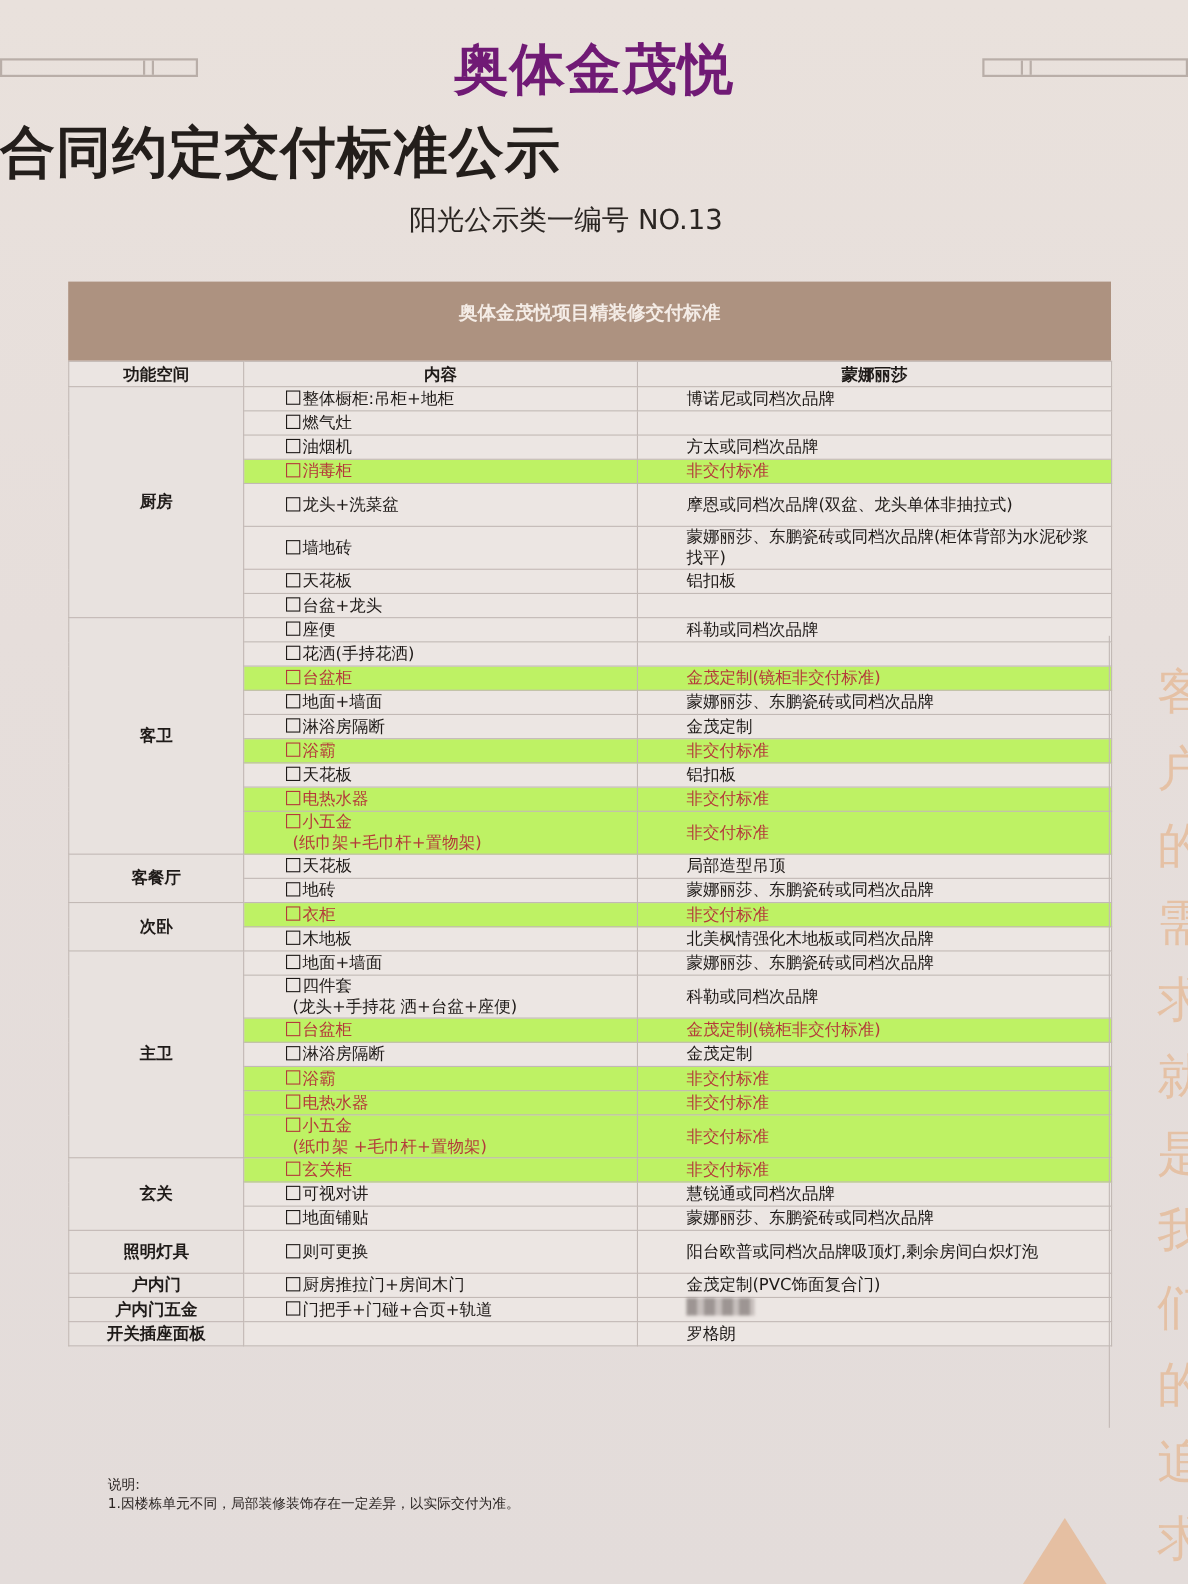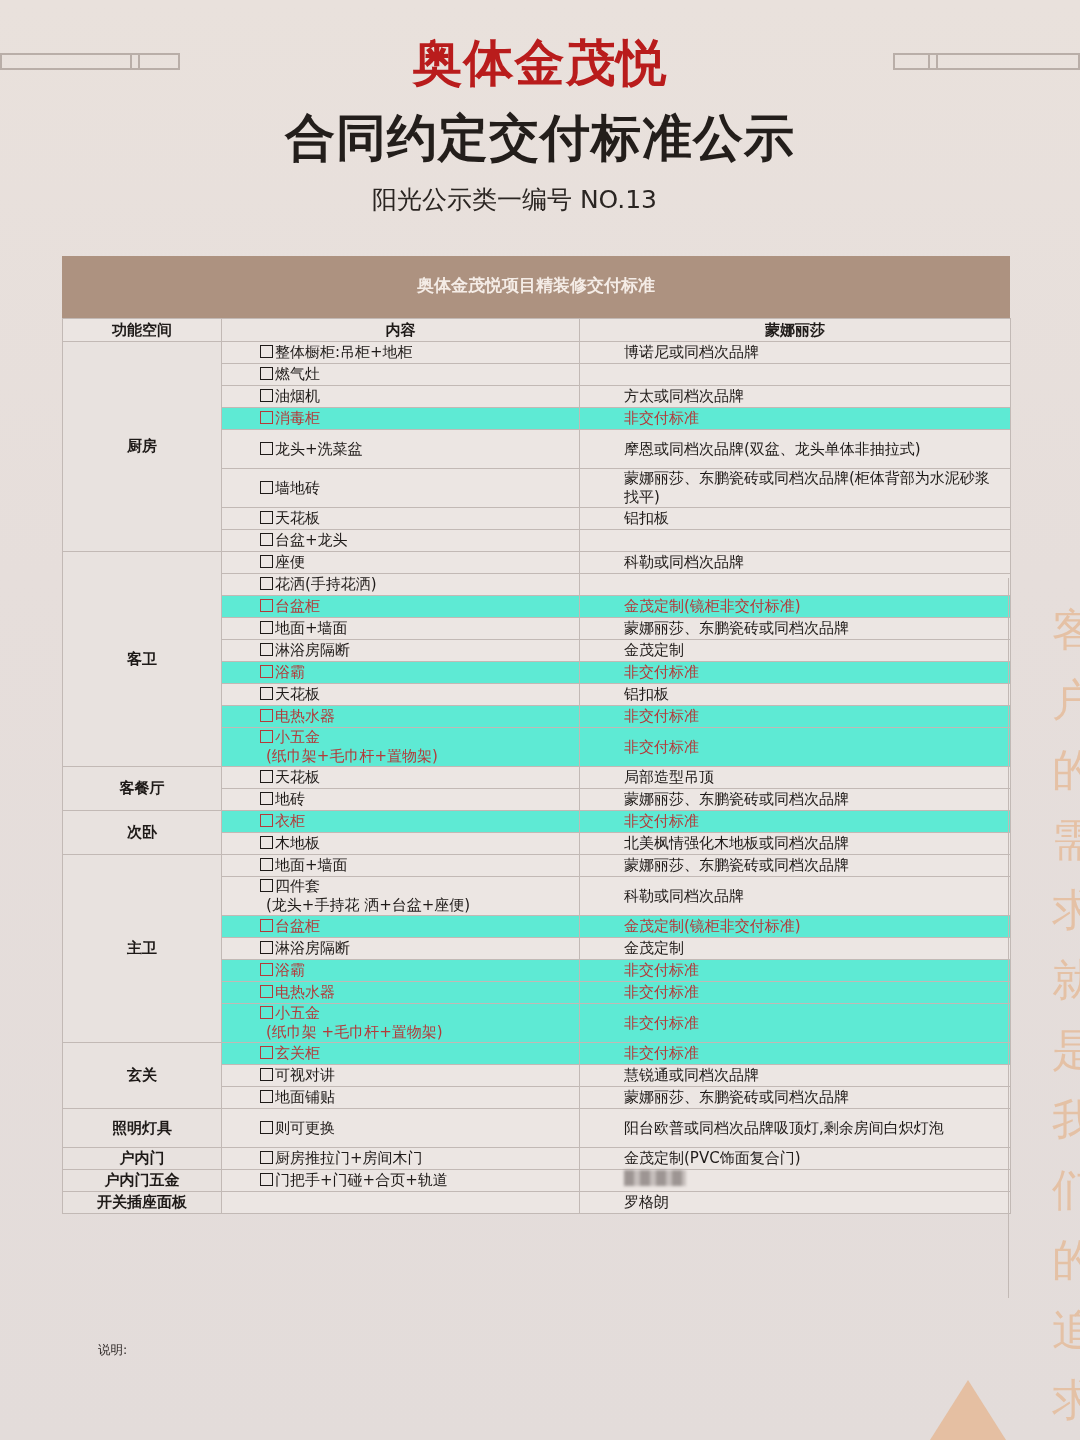--- a/index.html
+++ b/index.html
@@ -5,32 +5,32 @@
   html,body{margin:0;padding:0;}
   body{width:1080px;height:1440px;overflow:hidden;position:relative;
     background:linear-gradient(180deg,#e9e1dc 0%,#e6dedb 40%,#e3dcda 100%);
     font-family:"DejaVu Sans","Liberation Sans",sans-serif;color:#1e1a18;}
   .deco-bar{position:absolute;top:53px;height:17px;border:2px solid #b9aea8;box-sizing:border-box;}
   .deco-bar.left{left:0;width:180px;}
   .deco-bar.right{left:893px;width:187px;}
   .deco-bar .tick{position:absolute;top:0;bottom:0;width:6px;border-left:2px solid #b9aea8;border-right:2px solid #b9aea8;}
   .deco-bar.left .tick{left:128px;}
   .deco-bar.right .tick{left:33px;}
-  .title1{position:absolute;top:30px;left:0;width:1080px;text-align:center;font-size:50px;font-weight:bold;letter-spacing:1px;color:#b91c1c;}
-  .title2{position:absolute;top:105px;left:0;width:1080px;text-align:center;font-size:50px;font-weight:bold;letter-spacing:1px;color:#231e1b;}
+  .title1{position:absolute;top:30px;left:0;width:1080px;text-align:center;font-size:50px;font-weight:bold;letter-spacing:1px;color:#701a75;}
+  .title2{position:absolute;top:105px;left:0;width:1080px;text-align:left;font-size:50px;font-weight:bold;letter-spacing:1px;color:#231e1b;}
   .subtitle{position:absolute;top:183px;left:0;width:1029px;text-align:center;font-size:25px;color:#2a2522;}
   .table-wrap{position:absolute;left:62px;top:256px;width:948px;}
-  .band{height:62px;background:#ad9280;color:#f4ece6;font-size:17px;font-weight:bold;text-align:center;line-height:58px;}
+  .band{height:72px;background:#ad9280;color:#f4ece6;font-size:17px;font-weight:bold;text-align:center;line-height:58px;}
   table{border-collapse:collapse;width:948px;table-layout:fixed;background:#ece6e3;}
   td,th{border:1.5px solid #c2b9b5;font-size:15px;padding:0 6px;line-height:19px;vertical-align:middle;}
   th{height:22px;font-weight:bold;background:#ebe5e2;}
   td.space{text-align:center;font-weight:bold;background:#e8e2df;}
   td.item{padding-left:38px;height:21px;}
   td.std{padding-left:44px;}
-  tr.red td.item, tr.red td.std{color:#b43a3a;background:#5eead4;}
+  tr.red td.item, tr.red td.std{color:#b43a3a;background:#bef264;}
   .cb{display:inline-block;width:11px;height:11px;border:1.3px solid currentColor;margin-right:2px;vertical-align:-1px;}
   .sub{display:block;padding-left:6px;}
   .blur{display:inline-block;width:62px;height:16px;background:repeating-linear-gradient(90deg,#8a8280 0 10px,#bdb5b2 10px 16px);filter:blur(1.5px);opacity:.8;}
   .notes{position:absolute;left:98px;top:1342px;font-size:12.5px;line-height:16.5px;color:#2b2523;}
   .side-slogan{position:absolute;left:1052px;top:595px;width:40px;font-size:44px;line-height:70px;font-weight:normal;color:#e5b894;opacity:.75;word-break:break-all;}
   .tower{position:absolute;left:930px;top:1380px;width:0;height:0;border-left:38px solid transparent;border-right:38px solid transparent;border-bottom:60px solid #e5b894;opacity:.8;}
   .border-right-line{position:absolute;left:1008px;top:578px;width:1px;height:720px;background:#c2b9b5;}
 </style>
 </head>
 <body>
@@ -212,16 +212,17 @@
           <td class="item"></td>
           <td class="std">罗格朗</td>
         </tr>
       </tbody>
   </table>
 </div>
 <div class="border-right-line"></div>
 
 <div class="notes">
   <div>说明:</div>
+  <div>1.因楼栋单元不同，局部装修装饰存在一定差异，以实际交付为准。</div>
 </div>
 
 <div class="side-slogan">客户的需求就是我们的追求</div>
 <div class="tower"></div>
 
 </body></html>

